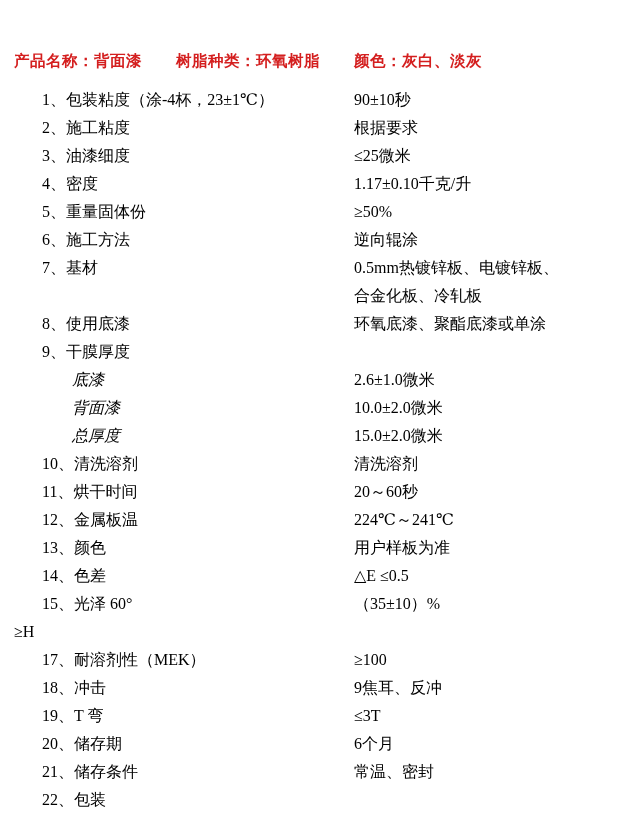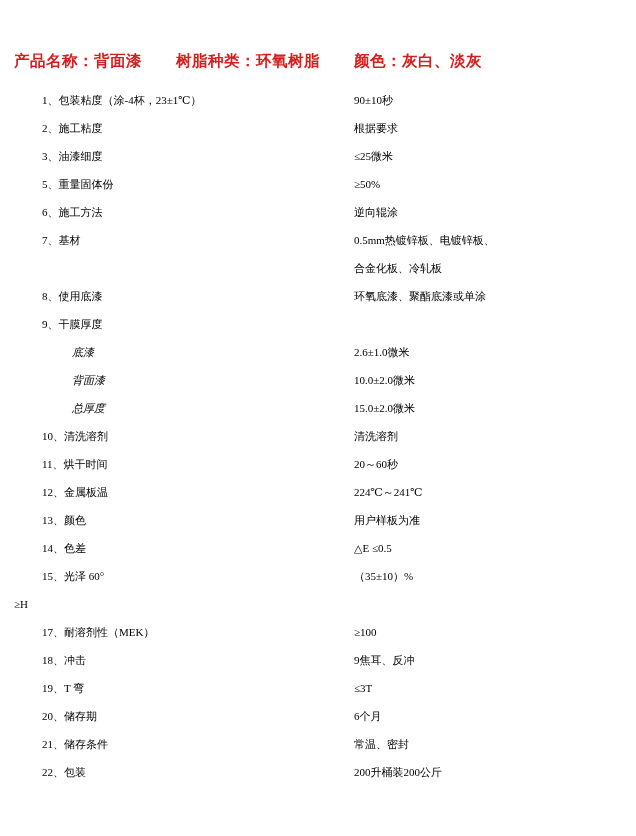--- a/index.html
+++ b/index.html
@@ -42,21 +42,21 @@
   .spec-list {
     margin-top: 14px;
     padding: 0 10px 0 14px;
   }
   .row {
     display: flex;
     flex-direction: row;
     align-items: flex-start;
     min-height: 28px;
     line-height: 28px;
-    font-size: 11px;
+    font-size: 16px;
   }
   .row .label {
     width: 340px;
     flex: 0 0 340px;
     padding-left: 28px;
     box-sizing: border-box;
     white-space: nowrap;
   }
   .row .label.indent {
     padding-left: 58px;
@@ -111,20 +111,26 @@
       </div>
     </div>
 
     <div class="row">
       <div class="label">3、油漆细度</div>
       <div class="value">
         <span class="vline">≤25微米</span>
       </div>
     </div>
 
+    <div class="row">
+      <div class="label">4、密度</div>
+      <div class="value">
+        <span class="vline">1.17±0.10千克/升</span>
+      </div>
+    </div>
 
     <div class="row">
       <div class="label">5、重量固体份</div>
       <div class="value">
         <span class="vline">≥50%</span>
       </div>
     </div>
 
     <div class="row">
       <div class="label">6、施工方法</div>
@@ -254,22 +260,19 @@
 
     <div class="row">
       <div class="label">21、储存条件</div>
       <div class="value">
         <span class="vline">常温、密封</span>
       </div>
     </div>
 
     <div class="row">
       <div class="label">22、包装</div>
-      <div class="value">
-        <span class="vline">200升桶装200公斤</span>
-      </div>
     </div>
 
   </div>
 
   <div class="footer-mark"></div>
 
 </div>
 
 </body></html>

